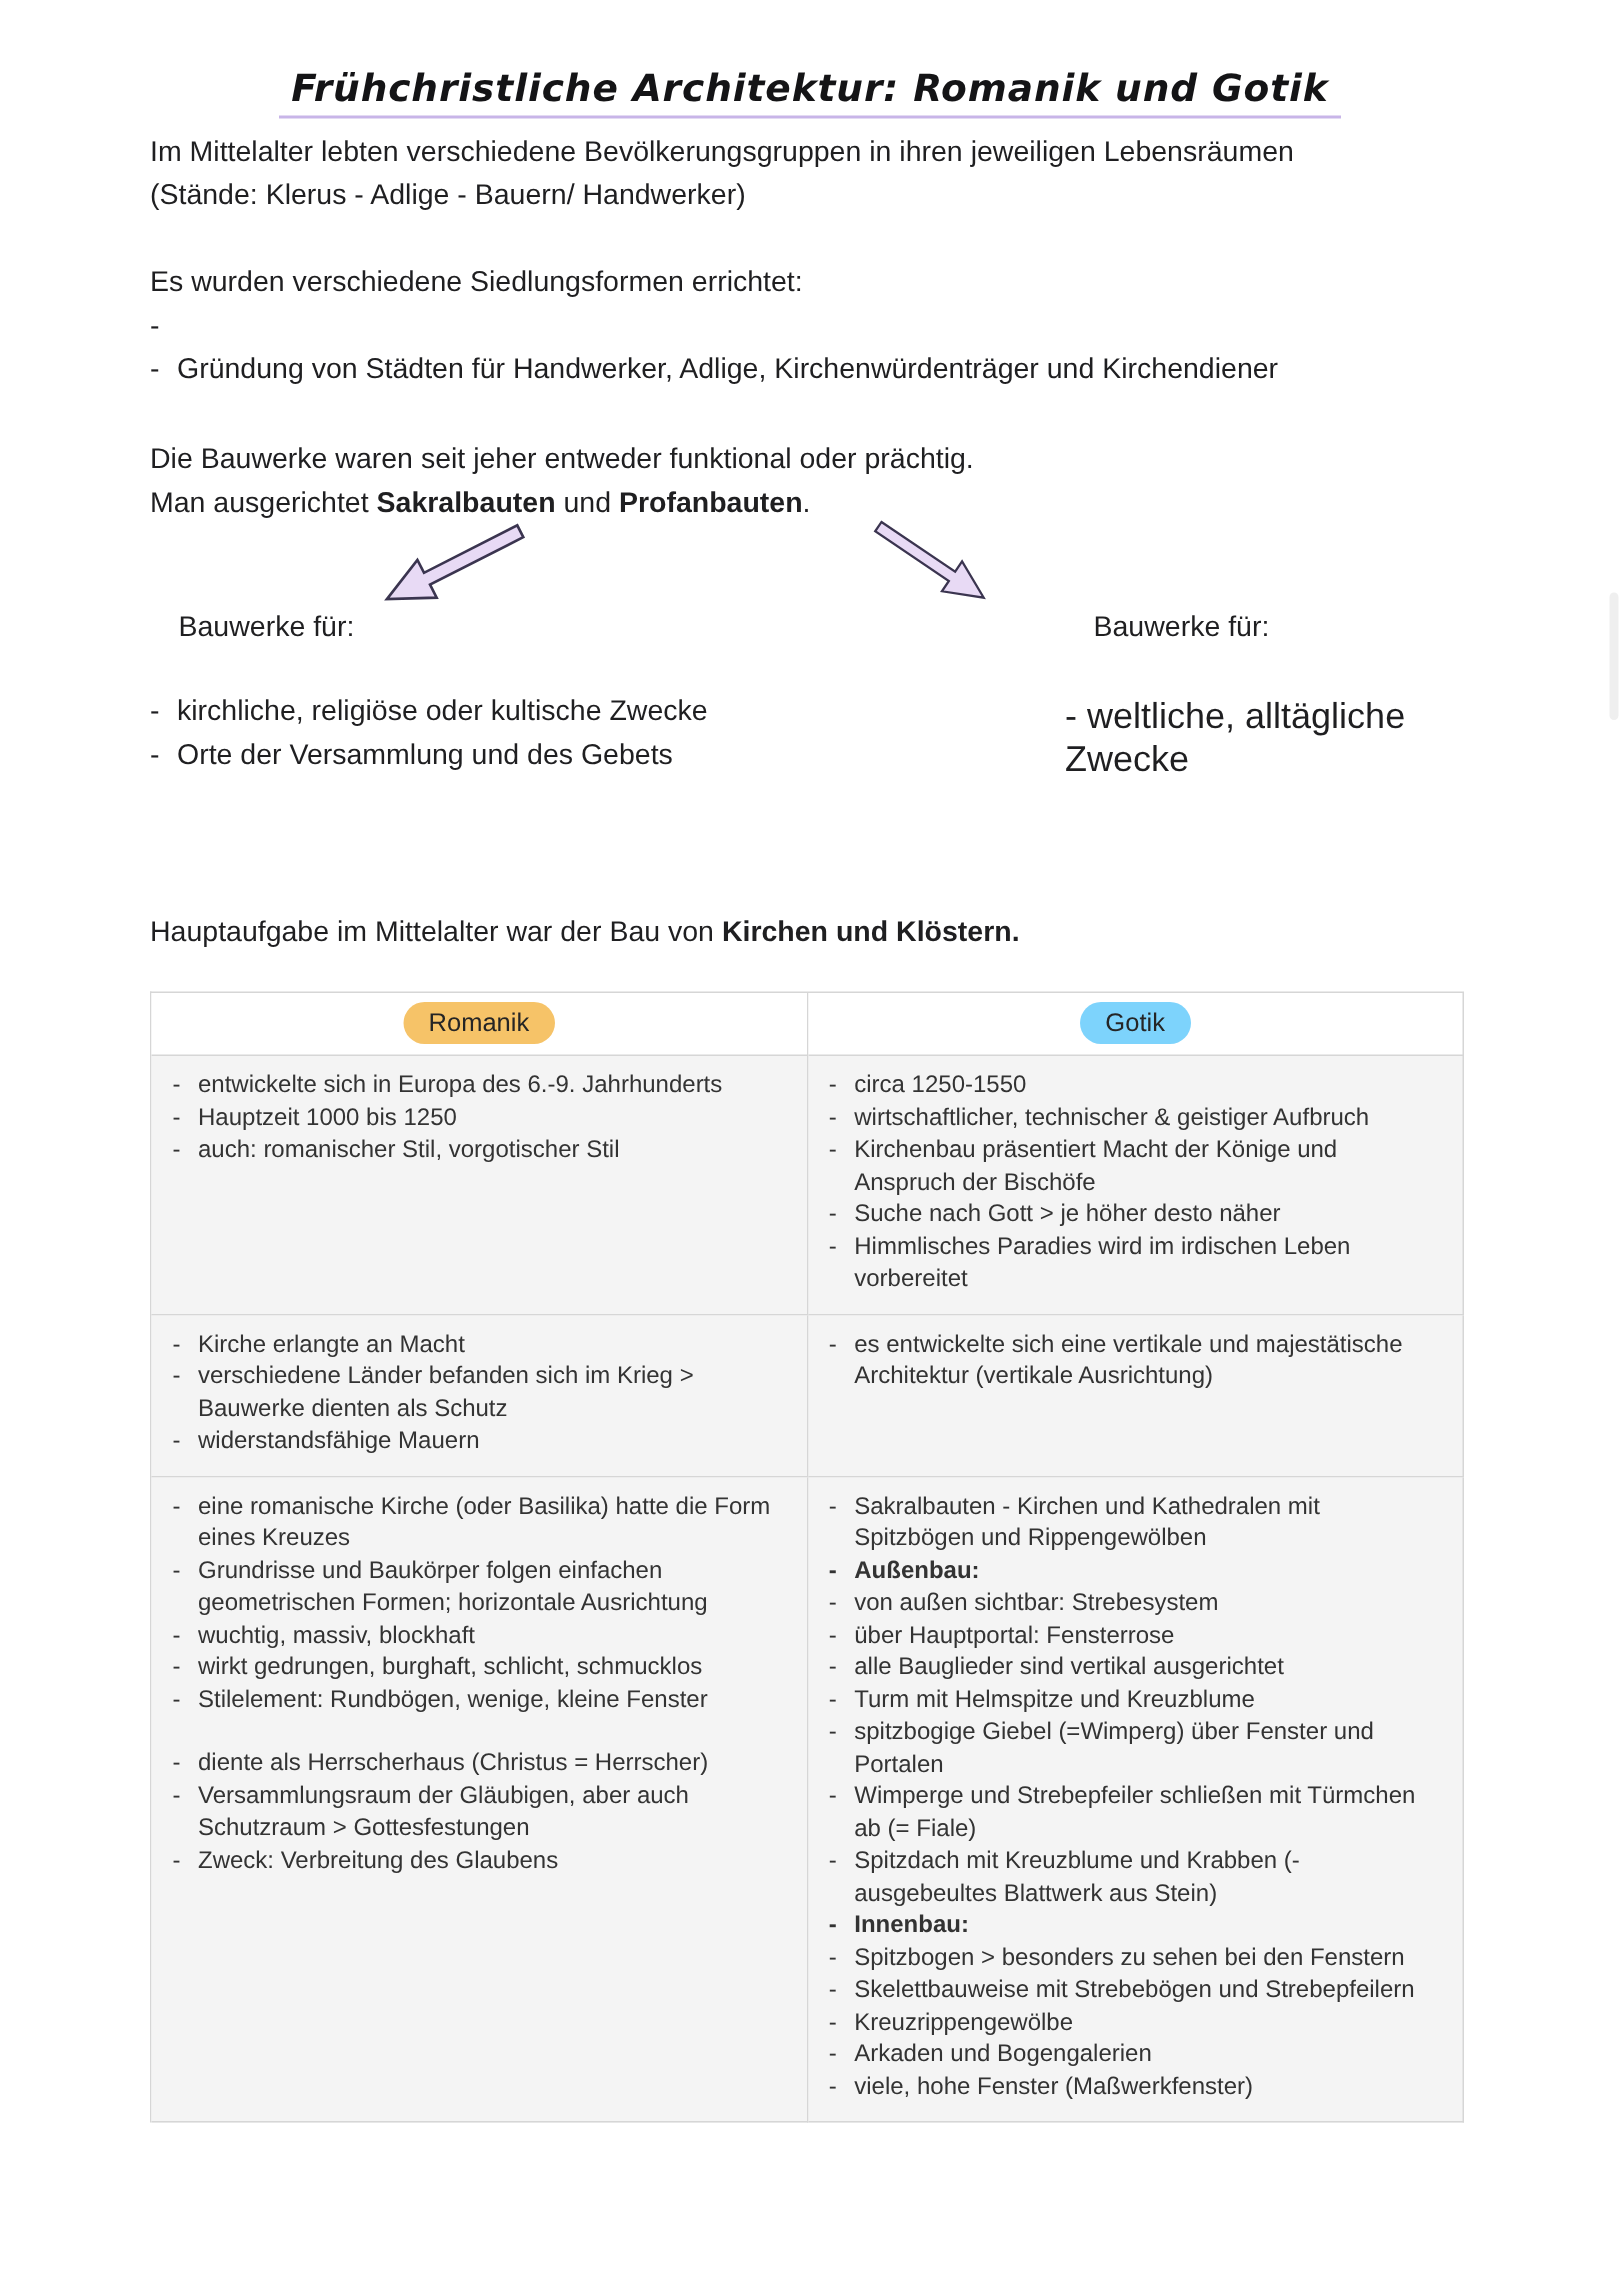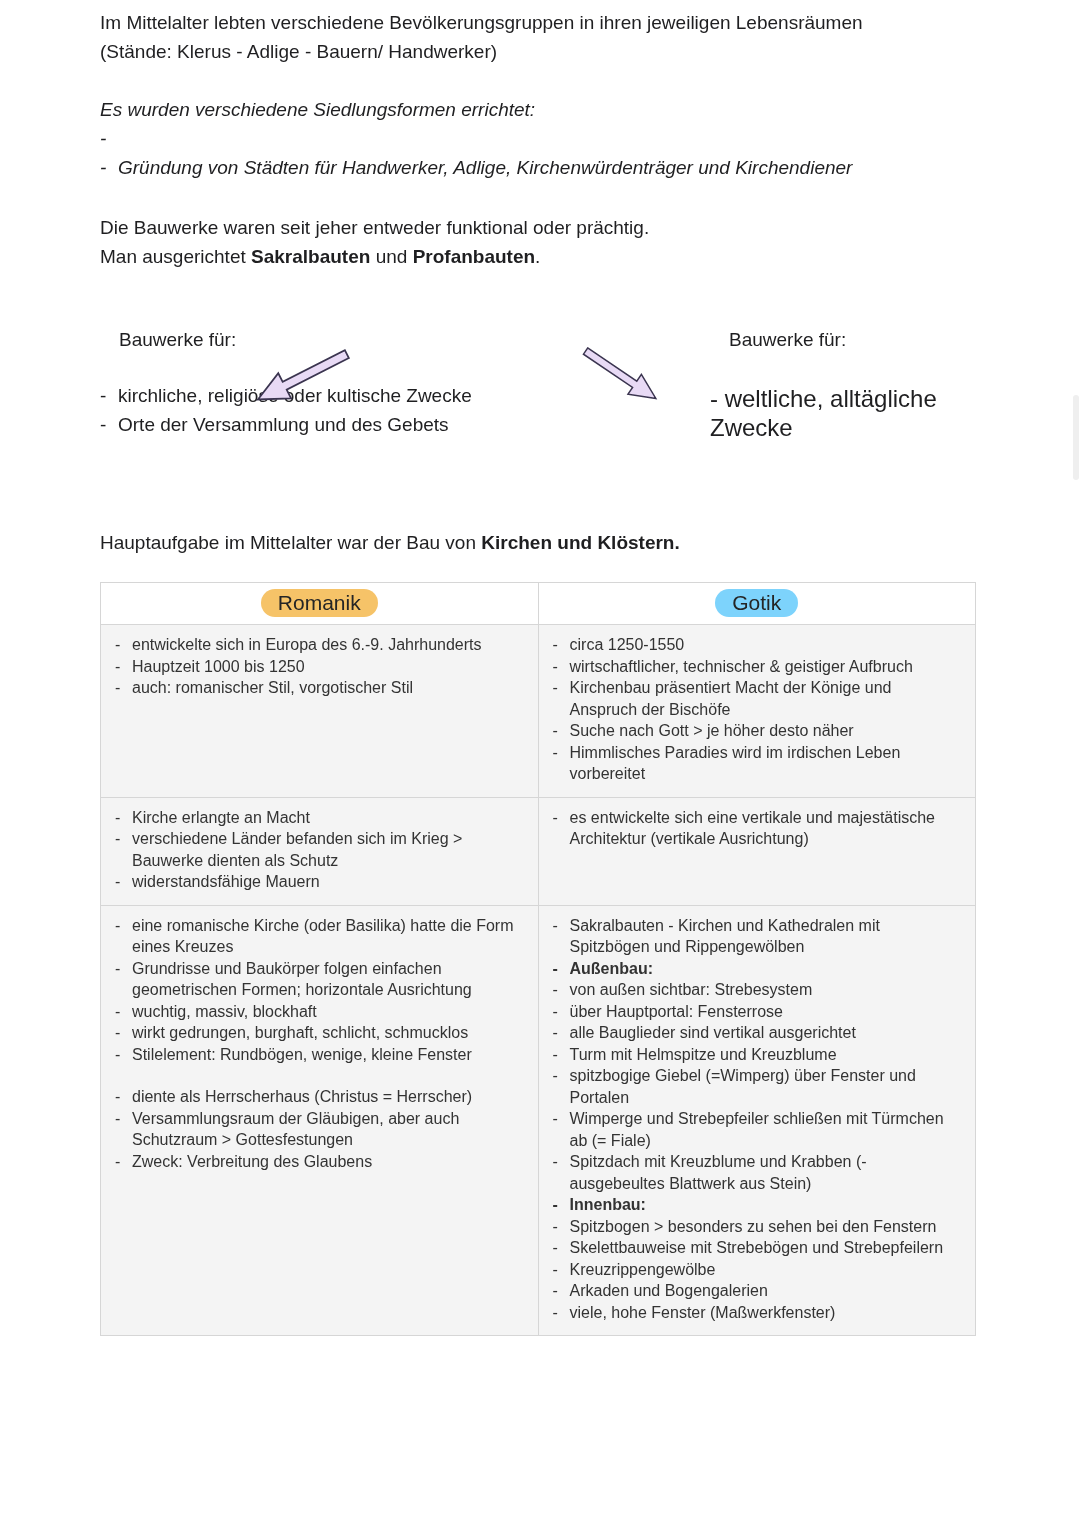--- a/index.html
+++ b/index.html
@@ -9,21 +9,21 @@
 
   
   .title-wrap{padding-top:44px;text-align:center;}
   .title{display:inline-block;font-size:25px;font-weight:700;letter-spacing:0.6px;
          font-family:"DejaVu Sans",sans-serif;font-style:italic;
          border-bottom:2px solid #c8b5e8;padding:0 8px 4px 8px;color:#141416;}
 
   
   .para{font-size:19px;line-height:29px;}
   .p1{margin-top:8px;}
-  .p2{margin-top:29px;font-style:italic;}
+  .p2{margin-top:29px;}
   .p3{margin-top:31px;}
   .bold{font-weight:700;}
 
   
   .bullet{display:flex;align-items:flex-start;}
   .bullet .dash{flex:0 0 auto;width:18px;}
   .body-bullets .bullet{font-size:19px;line-height:29px;}
   .bullet.gap{margin-top:21px;}
   .bullet.bold{font-weight:700;}
 
@@ -44,32 +44,35 @@
   .arrow-right{left:576px;top:356px;width:90px;height:38px;transform:rotate(34deg);}
 
   
   .epoch-table{margin-top:25px;display:grid;grid-template-columns:1fr 1fr;
                border:1px solid #d6d6d6;border-right:none;border-bottom:none;width:875px;}
   .cell{border-right:1px solid #d6d6d6;border-bottom:1px solid #d6d6d6;}
   .th{background:#ffffff;text-align:center;padding:6px 0 7px 0;}
   .td{background:#f4f4f4;padding:9px 14px 12px 14px;font-size:16px;color:#333;}
   .td .bullet{line-height:21.5px;}
   .td .bullet .dash{width:17px;}
-  .pill{display:inline-block;font-size:21px;color:#252525;border-radius:15px;padding:4px 17px;line-height:20px;}
+  .pill{display:inline-block;font-size:17px;color:#252525;border-radius:15px;padding:4px 17px;line-height:20px;}
 
   
   .scroll-thumb{position:absolute;right:1px;top:395px;width:6px;height:85px;background:#efefef;border-radius:3px;}
 </style>
 </head>
 <body>
 
 <div class="doc">
 
   <div class="content">
 
+    <div class="title-wrap">
+      <span class="title">Frühchristliche Architektur: Romanik und Gotik</span>
+    </div>
 
     <div class="para p1">
       <div>Im Mittelalter lebten verschiedene Bevölkerungsgruppen in ihren jeweiligen Lebensräumen</div>
       <div>(Stände: Klerus - Adlige - Bauern/ Handwerker)</div>
     </div>
 
     <div class="para p2 body-bullets">
       <div>Es wurden verschiedene Siedlungsformen errichtet:</div>
       <div>
           <div class="bullet">

